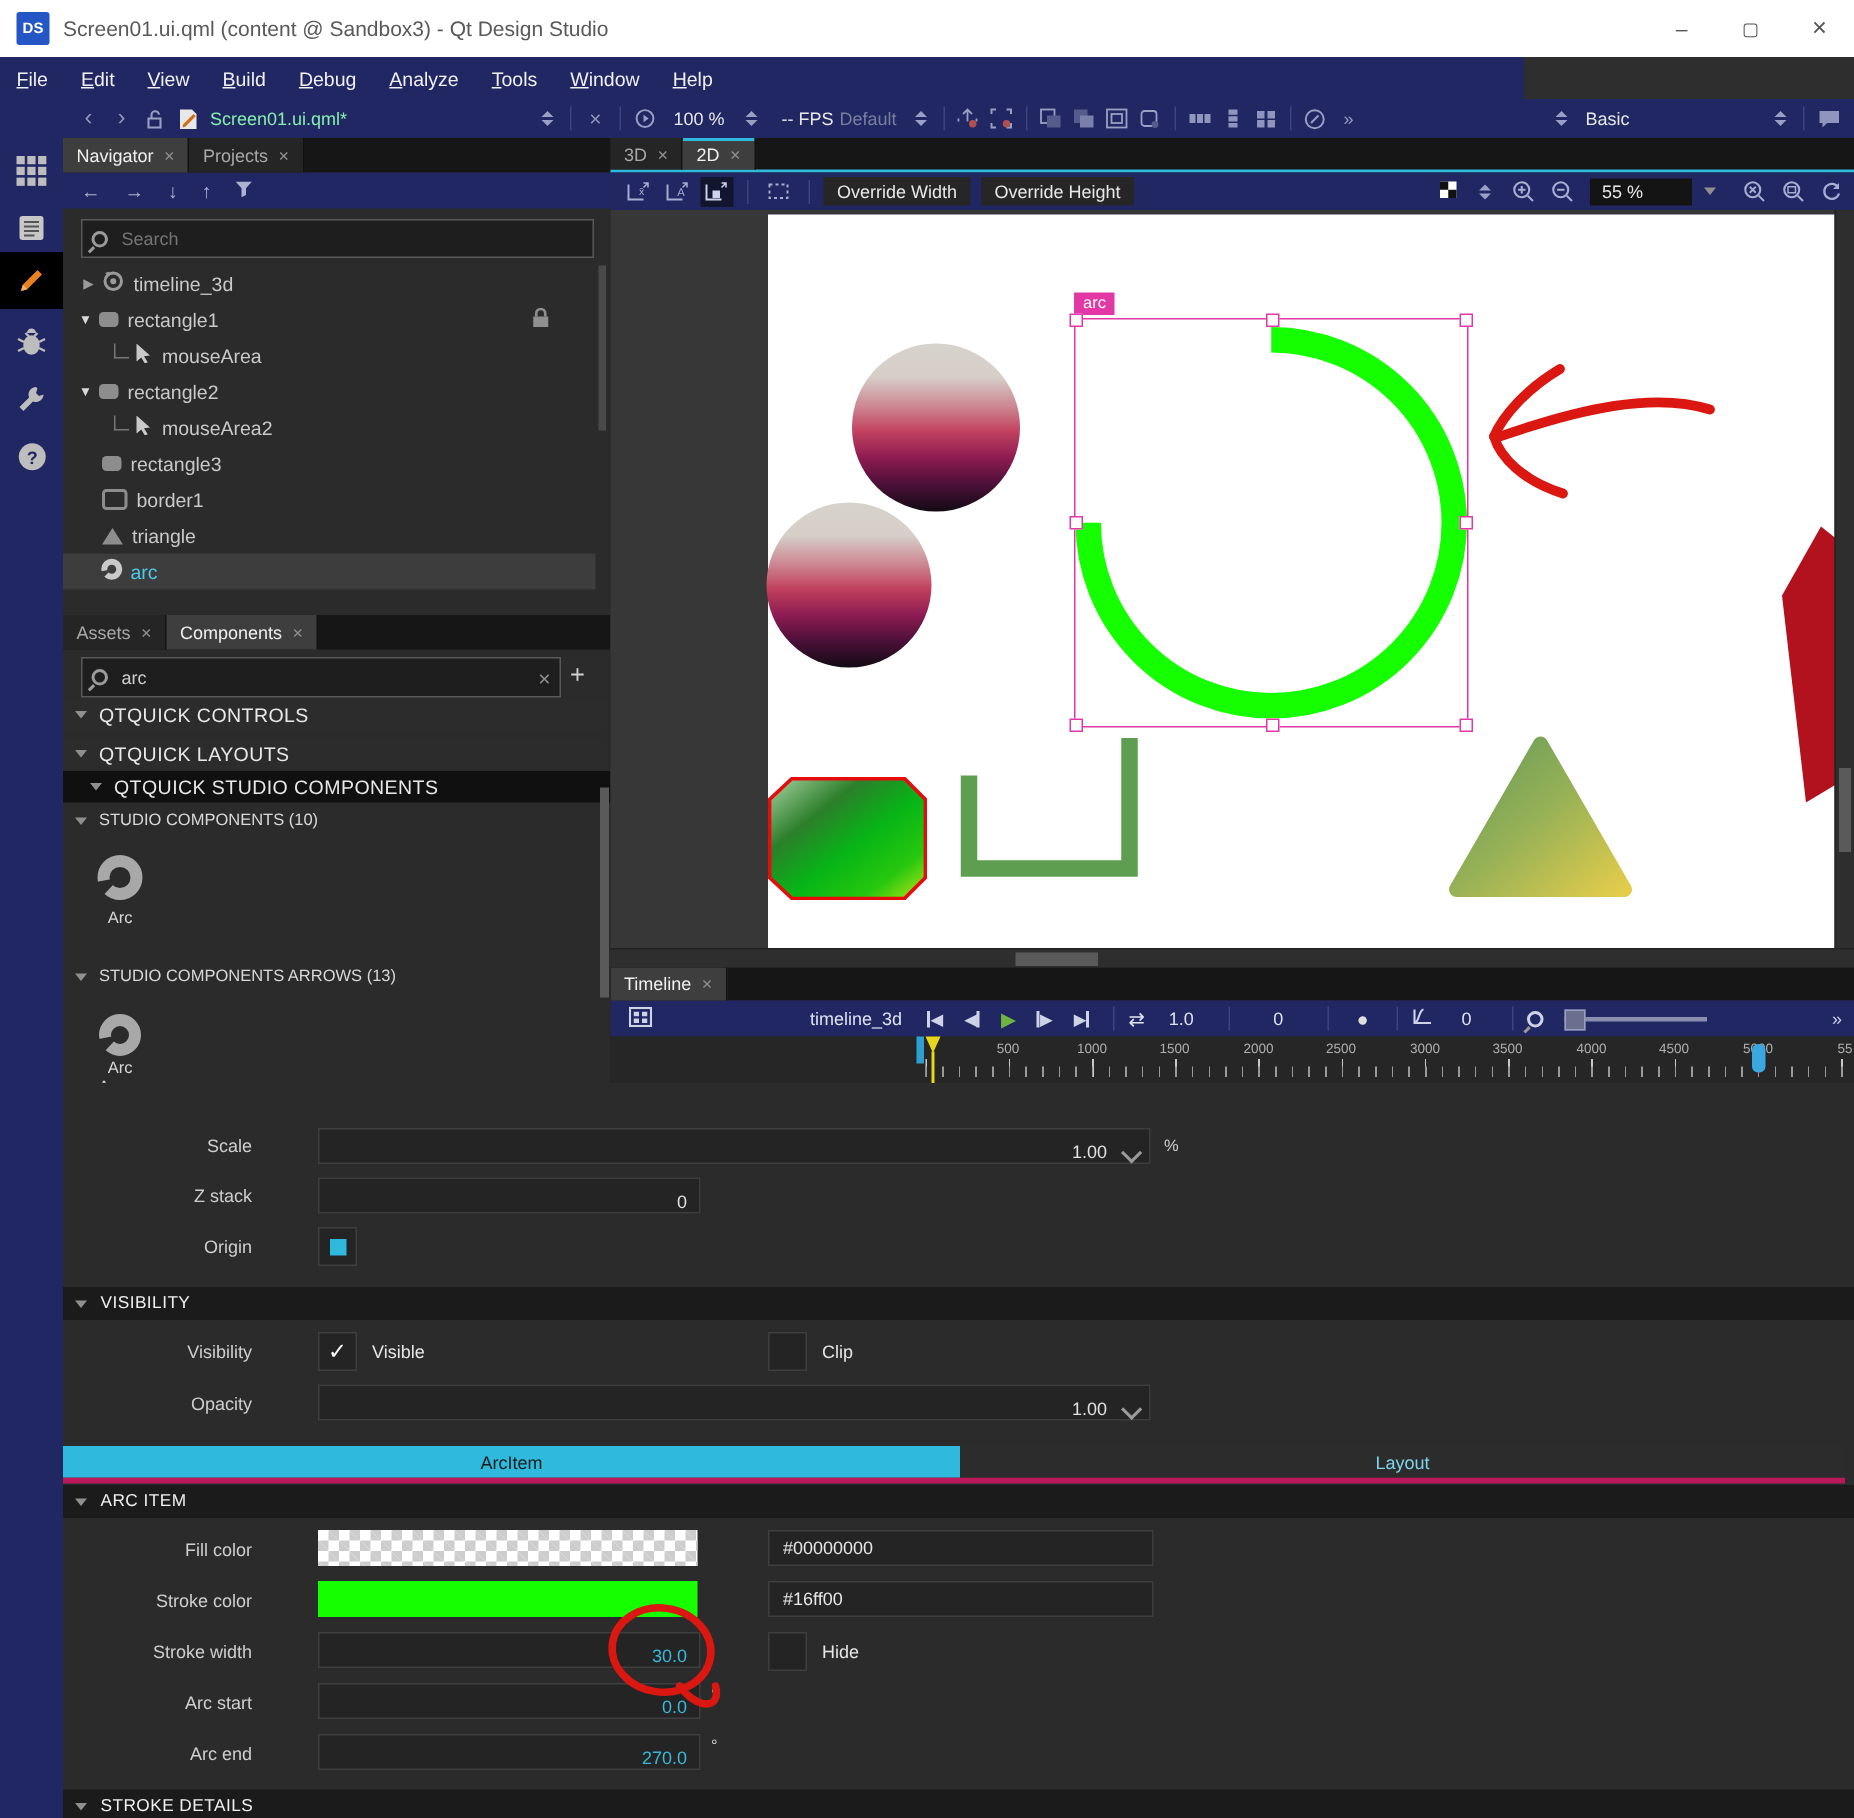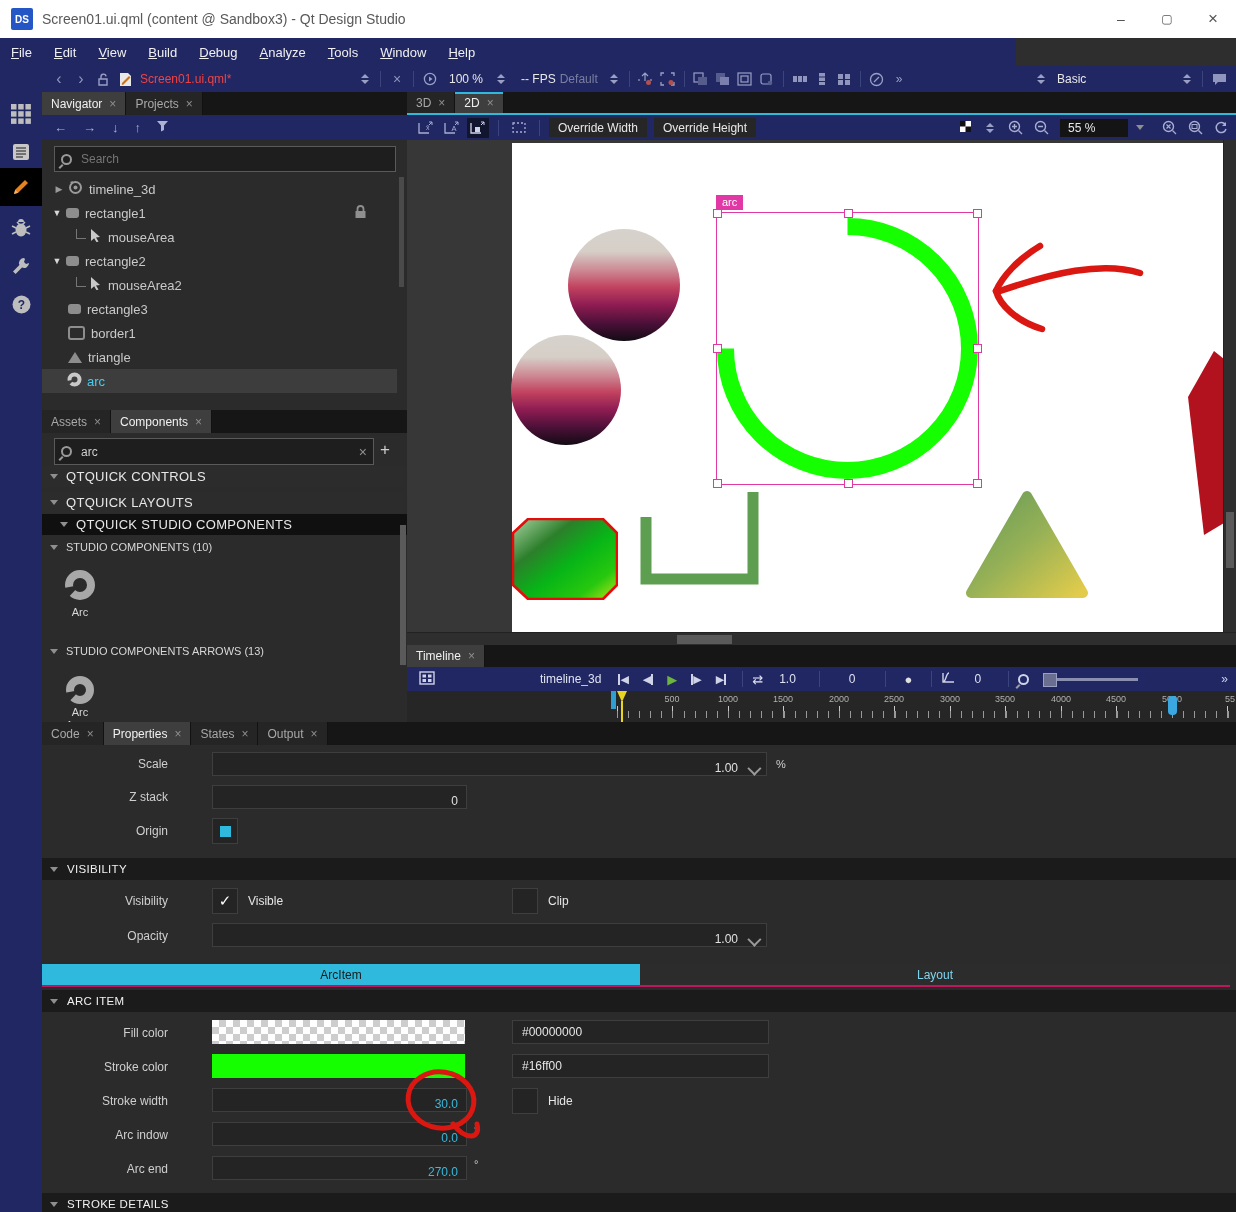--- a/index.html
+++ b/index.html
@@ -70,21 +70,21 @@
   
   .tl-controls{background:#202763;height:24px;display:flex;align-items:center;color:#dfe2f2;font-size:12px;}
   .tl-sep{width:1px;height:16px;background:#3c447e;margin:0 9px;}
   .ruler{background:#262626;}
   .tick-label{position:absolute;color:#b0b0b0;font-size:9px;transform:translateX(-50%);}
   .ticks-minor{position:absolute;background:repeating-linear-gradient(90deg,#9a9a9a 0,#9a9a9a 1px,transparent 1px,transparent 11.1px);}
   .ticks-major{position:absolute;background:repeating-linear-gradient(90deg,#c8c8c8 0,#c8c8c8 1px,transparent 1px,transparent 55.5px);}
   .playbtn{margin:0 7px;color:#cfd3e8;font-size:11px;display:inline-flex;align-items:center;}
   .playbtn .bar{width:2px;height:11px;background:#cfd3e8;}
   
-  .ptab-strip{display:flex;height:21px;border-bottom:2px solid #be185d;}
+  .ptab-strip{display:flex;height:21px;border-bottom:4px solid #be185d;}
   .prop-label{position:absolute;width:126px;text-align:right;color:#cfcfcf;font-size:12px;}
   .field{position:absolute;background:#242424;border:1px solid #3e3e3e;height:22px;display:flex;align-items:flex-end;justify-content:flex-end;color:#e0e0e0;padding:0 8px;gap:10px;}
   .field .val{flex:1;text-align:right;}
   .field .cy{color:#38b9dc;}
   .chev{width:8px;height:8px;border-right:2px solid #9a9a9a;border-bottom:2px solid #9a9a9a;transform:rotate(45deg) translateY(-2px);flex:none;}
   .sect{position:absolute;left:0;width:1194px;height:22px;background:#1b1b1b;display:flex;align-items:center;gap:9px;padding-left:8px;color:#f0f0f0;font-size:11.5px;letter-spacing:.3px;}
   .cbox{position:absolute;width:24px;height:24px;background:#242424;border:1px solid #3e3e3e;display:flex;align-items:center;justify-content:center;color:#fff;font-size:15px;}
   .checker{background-color:#fff;background-image:linear-gradient(45deg,#cdcdcd 25%,transparent 25%,transparent 75%,#cdcdcd 75%),linear-gradient(45deg,#cdcdcd 25%,transparent 25%,transparent 75%,#cdcdcd 75%);background-size:14px 14px;background-position:0 0,7px 7px;}
   .hexfield{position:absolute;background:#242424;border:1px solid #3e3e3e;height:22px;display:flex;align-items:center;color:#e6e6e6;padding:0 9px;}
   .unit{position:absolute;color:#cfcfcf;font-size:11px;}
@@ -125,21 +125,21 @@
       <svg width="12" height="13" viewBox="0 0 12 13">
           <path d="M2 6 h8 v6 h-8 z M4 6 V4 a2.5 2.5 0 0 1 5-.6" fill="none" stroke="#9aa0c4" stroke-width="1.4"></path>
         </svg>
     </span>
     <span class="tb-ic">
       <svg width="13" height="15" viewBox="0 0 13 15">
           <path d="M1 1h8l3 3v10H1z" fill="#e8e8e8"></path>
           <path d="M3 11 10 4 11.5 5.5 4.5 12.5 2.8 13z" fill="#d07014"></path>
         </svg>
     </span>
-    <span style="color:#ef4444;margin-left:4px;min-width:215px;">Screen01.ui.qml*</span>
+    <span style="color:#86efac;margin-left:4px;min-width:215px;">Screen01.ui.qml*</span>
     <span class="updn">
         <i class="u"></i>
         <i class="d"></i>
       </span>
     <span class="tsep"></span>
     <span class="tb-ic" style="font-size:14px;">×</span>
     <span class="tsep"></span>
     <span class="tb-ic">
       <svg width="14" height="14" viewBox="0 0 14 14">
           <circle cx="7" cy="7" r="5.6" fill="none" stroke="#9aa0c4" stroke-width="1.3"></circle>
@@ -681,38 +681,20 @@
       <span class="ticks-major" style="left:210px;right:0;top:15px;height:12px;"></span>
       <span class="ticks-minor" style="left:210px;right:0;top:20px;height:7px;"></span>
       <span class="abs" style="left:204px;top:0;width:5px;height:18px;background:#2e9fd0;"></span>
       <span class="abs" style="left:210px;top:0;width:0;height:0;border-left:5px solid transparent;border-right:5px solid transparent;border-top:11px solid #e8d51e;"></span>
       <span class="abs" style="left:214px;top:10px;width:2px;height:21px;background:#e8d51e;"></span>
       <span class="abs" style="left:761px;top:5px;width:9px;height:19px;background:#3aa7e0;border-radius:4px;"></span>
     </div>
   </div>
 
   <div class="abs" style="left:42px;top:722px;width:1194px;height:490px;background:#2b2b2b;overflow:hidden;">
-    <div class="tabbar">
-      <span class="tab">
-          <span>Code</span>
-          <span class="xi"></span>
-        </span>
-      <span class="tab active">
-          <span>Properties</span>
-          <span class="xi"></span>
-        </span>
-      <span class="tab">
-          <span>States</span>
-          <span class="xi"></span>
-        </span>
-      <span class="tab">
-          <span>Output</span>
-          <span class="xi"></span>
-        </span>
-    </div>
 
     <span class="prop-label" style="top:35px;">Scale</span>
     <div class="field" style="left:170px;top:30px;width:537px;">
       <span class="val">1.00</span>
         <span class="chev"></span>
     </div>
     <span class="unit" style="left:734px;top:36px;">%</span>
 
     <span class="prop-label" style="top:68px;">Z stack</span>
     <div class="field" style="left:170px;top:63px;width:237px;">
@@ -765,21 +747,21 @@
         <span>#16ff00</span>
       </div>
 
     <span class="prop-label" style="top:372px;">Stroke width</span>
     <div class="field" style="left:170px;top:366px;width:237px;">
       <span class="val cy">30.0</span>
     </div>
     <div class="cbox" style="left:470px;top:366px;"></div>
     <span class="abs" style="left:506px;top:372px;color:#e6e6e6;">Hide</span>
 
-    <span class="prop-label" style="top:406px;">Arc indow</span>
+    <span class="prop-label" style="top:406px;">Arc start</span>
     <div class="field" style="left:170px;top:400px;width:237px;">
       <span class="val cy">0.0</span>
     </div>
     <span class="unit" style="left:432px;top:402px;">°</span>
 
     <span class="prop-label" style="top:440px;">Arc end</span>
     <div class="field" style="left:170px;top:434px;width:237px;">
       <span class="val cy">270.0</span>
     </div>
     <span class="unit" style="left:432px;top:436px;">°</span>

